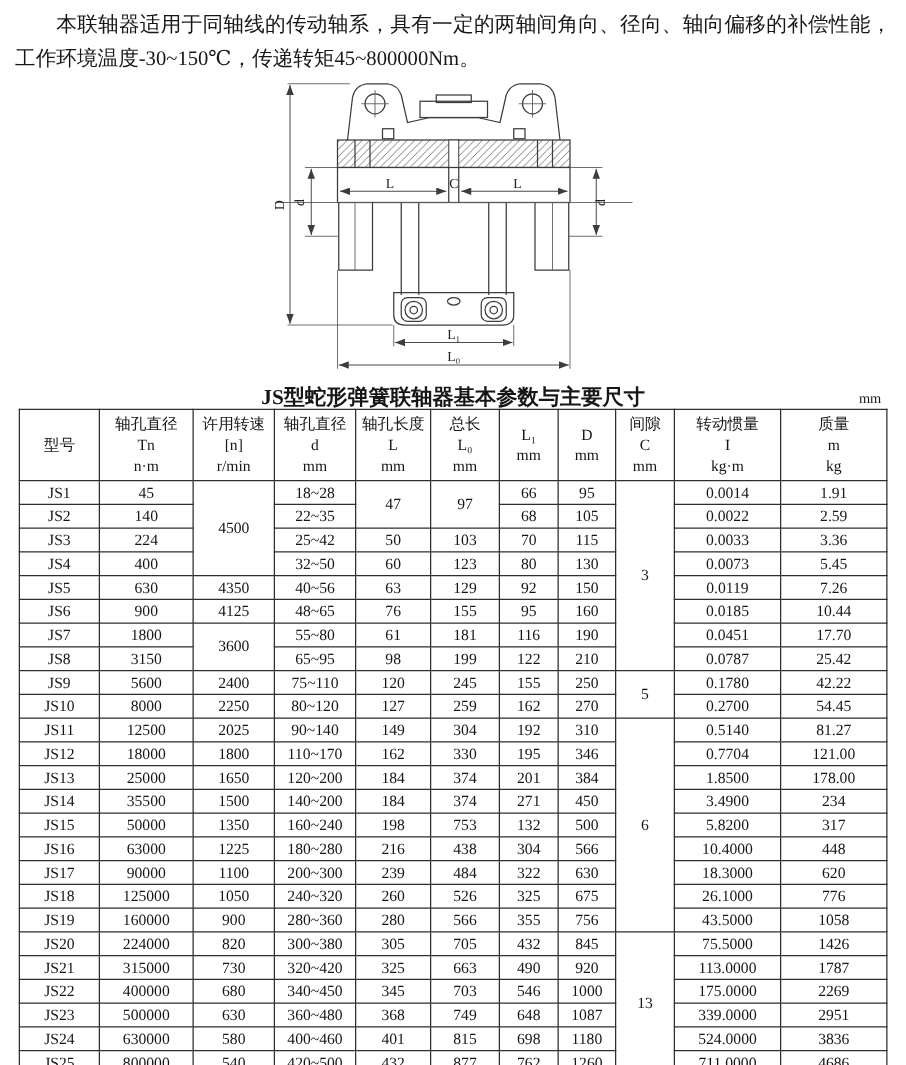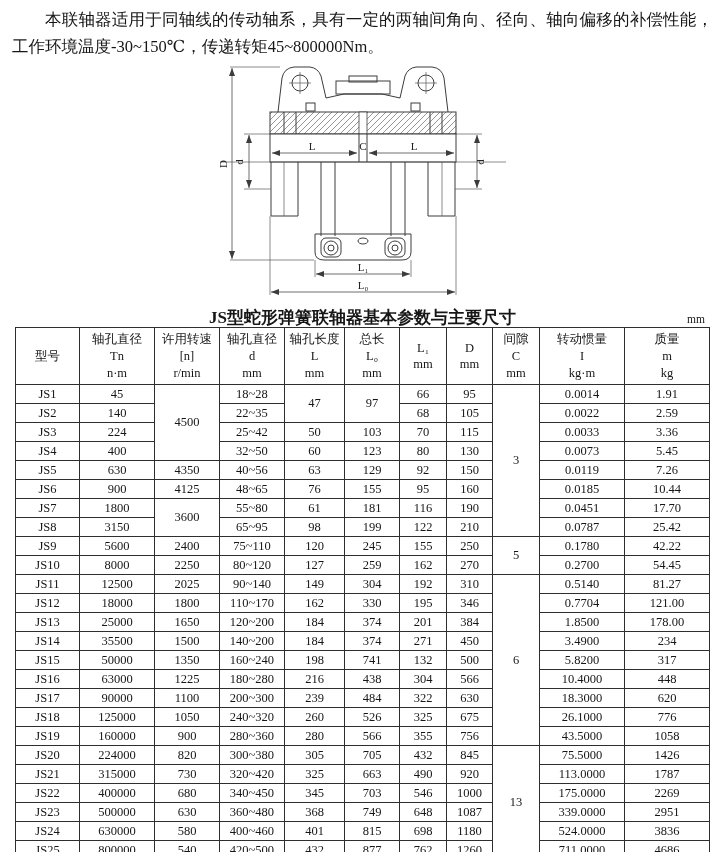--- a/index.html
+++ b/index.html
@@ -386,21 +386,21 @@
           <td>450</td>
           <td>3.4900</td>
           <td>234</td>
         </tr>
         <tr>
           <td>JS15</td>
           <td>50000</td>
           <td>1350</td>
           <td>160~240</td>
           <td>198</td>
-          <td>741</td>
+          <td>753</td>
           <td>132</td>
           <td>500</td>
           <td>5.8200</td>
           <td>317</td>
         </tr>
         <tr>
           <td>JS16</td>
           <td>63000</td>
           <td>1225</td>
           <td>180~280</td>

